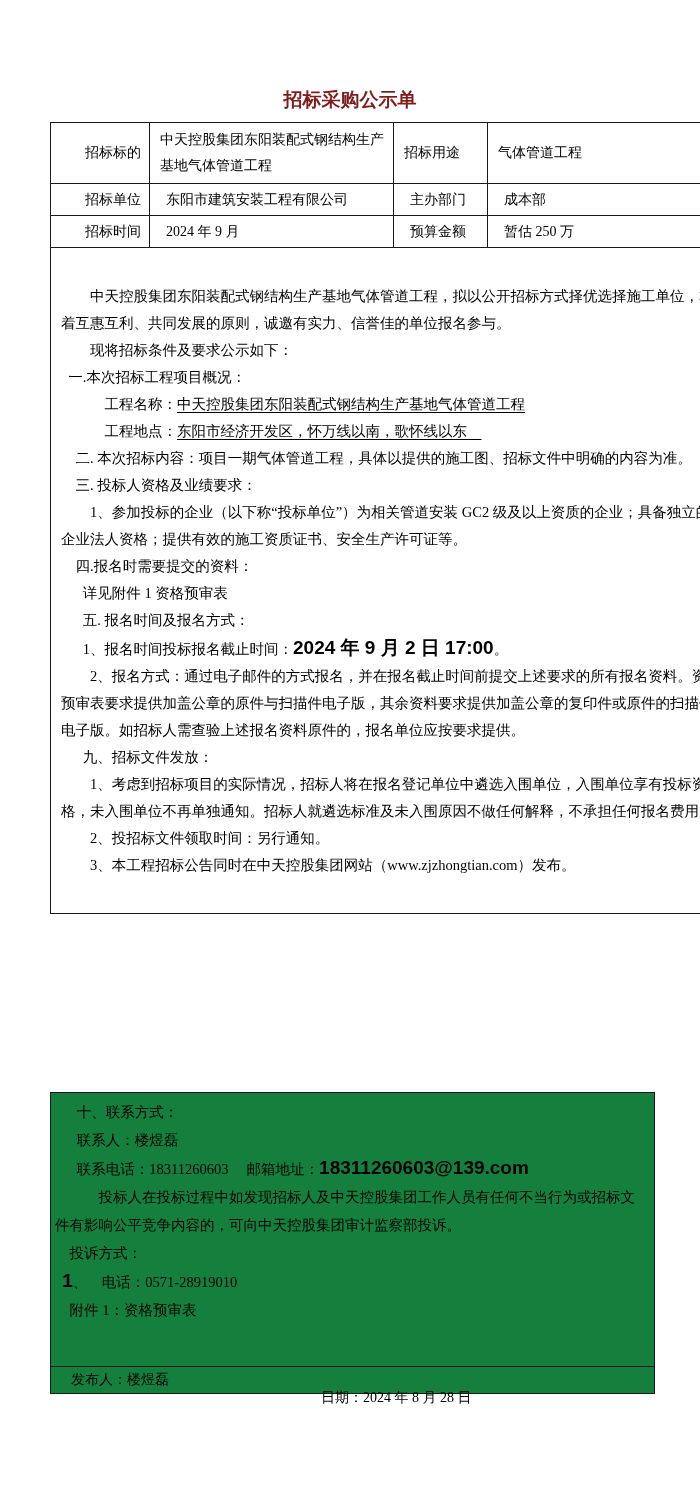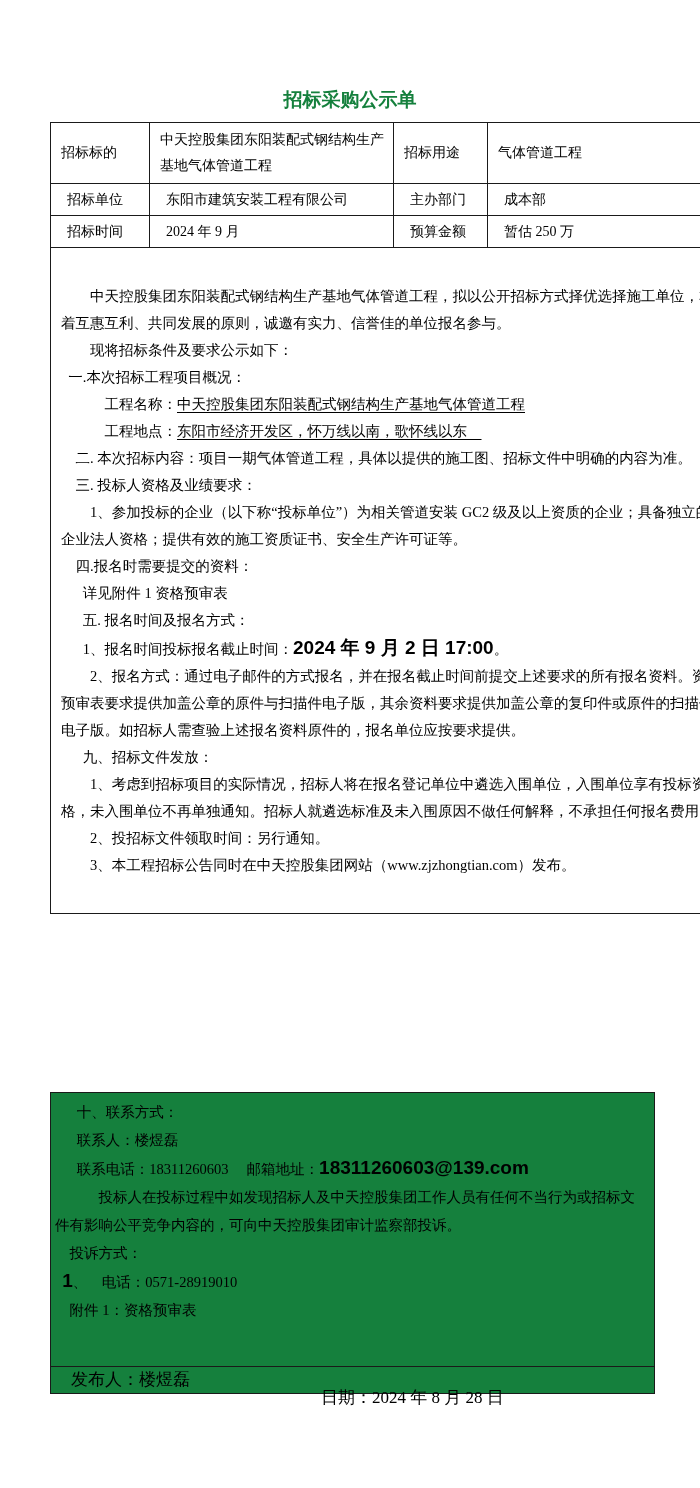--- a/index.html
+++ b/index.html
@@ -3,33 +3,33 @@
 <meta charset="utf-8">
 <style>
   html,body{margin:0;padding:0;background:#ffffff;}
   .page{
     width:700px;height:1488px;background:#ffffff;position:relative;
     font-family:"Liberation Serif","DejaVu Serif",serif;color:#111;
     overflow:hidden;
   }
   .doc-title{
     margin:88px 0 0 0;text-align:center;font-size:19px;font-weight:bold;
-    line-height:24px;color:#15803d;
+    line-height:24px;color:#7f1d1d;
   }
   table.info{
     border-collapse:collapse;table-layout:fixed;
     width:605px;margin:10px 0 0 50px;
   }
   table.info td{
     border:1px solid #1a1a1a;font-size:14px;color:#000;
     padding:2px 8px 2px 10px;vertical-align:middle;line-height:26px;
     overflow:hidden;
     margin-top:8px;
   }
-  td.c1{width:80px;} td.c2{width:225px;} td.c3{width:75px;} td.c4{width:225px;}
+  td.c1{width:80px;text-align:right;} td.c2{width:225px;} td.c3{width:75px;} td.c4{width:225px;}
   tr.r1 td{height:56px;}
   tr.r2 td,tr.r3 td{height:27px;padding-left:16px;}
   td.bodycell{
     height:661px;vertical-align:top;padding:6px 8px 0 8px;line-height:27px;
   }
   .para{margin:0;font-size:14.5px;line-height:27px;color:#000;word-break:break-all;}
   .box2 .para{line-height:28px;}
   .s-i05{text-indent:.5em}
   .s-i1{text-indent:1em}
   .s-i15{text-indent:1.5em}
@@ -38,21 +38,21 @@
   .s-h2{padding-left:3em;text-indent:-2em}
   .u{text-decoration:underline;text-underline-offset:3px;}
   .sans{font-family:"Liberation Sans","DejaVu Sans",sans-serif;font-weight:600;font-size:19px;}
   .spacer{height:178px;}
   .box2{
     width:603px;margin-left:50px;border:1px solid #1a1a1a;background:#15803d;
   }
   .box2-body{padding:5px 6px 4px 4px;min-height:273px;box-sizing:border-box;}
   .box2-footer{
     border-top:1px solid #1a1a1a;height:26px;position:relative;
-    font-size:17px;line-height:26px;color:#000;
+    font-size:14px;line-height:26px;color:#000;
   }
   .footer-left{position:absolute;left:20px;top:0;}
   .footer-right{position:absolute;left:270px;top:18px;}
 </style>
 </head>
 <body>
 
 <div class="page">
 
   <h1 class="doc-title">招标采购公示单</h1>

